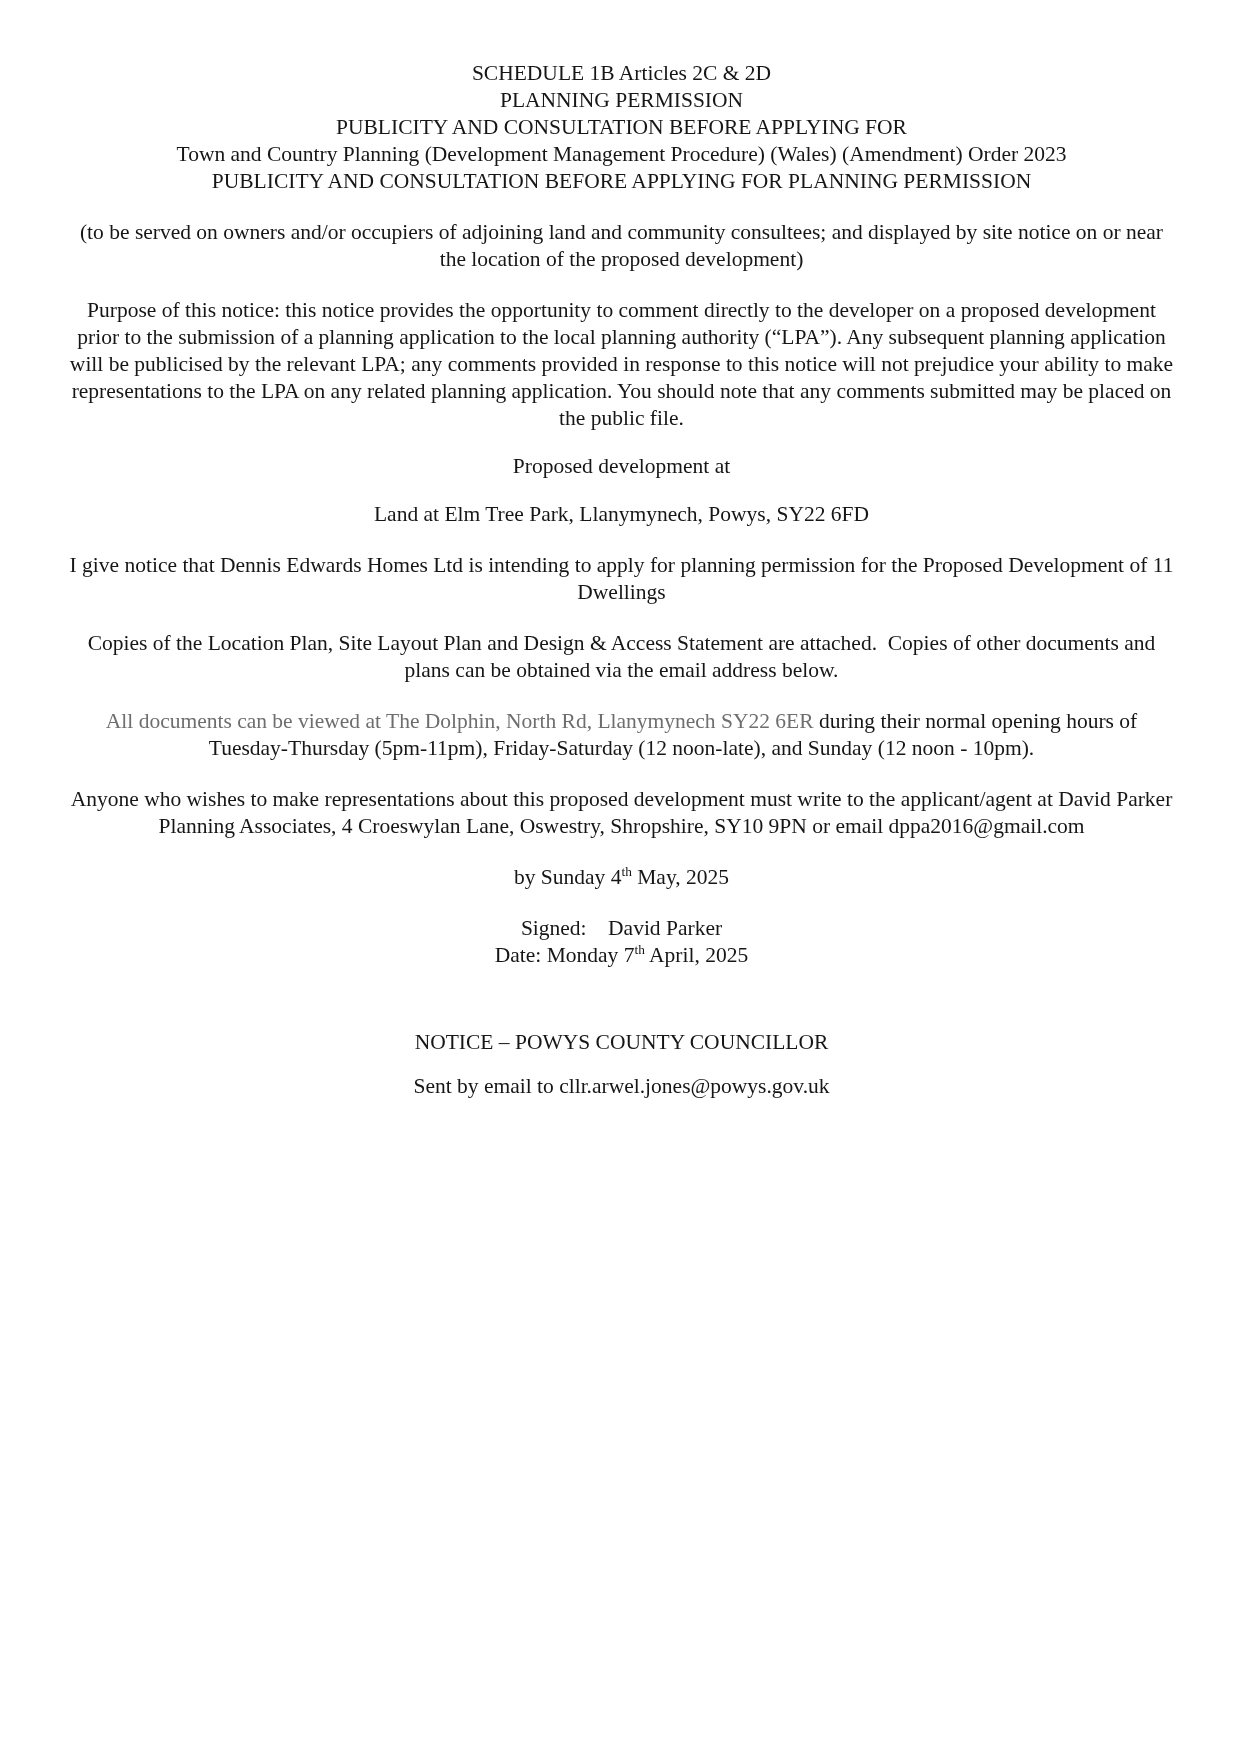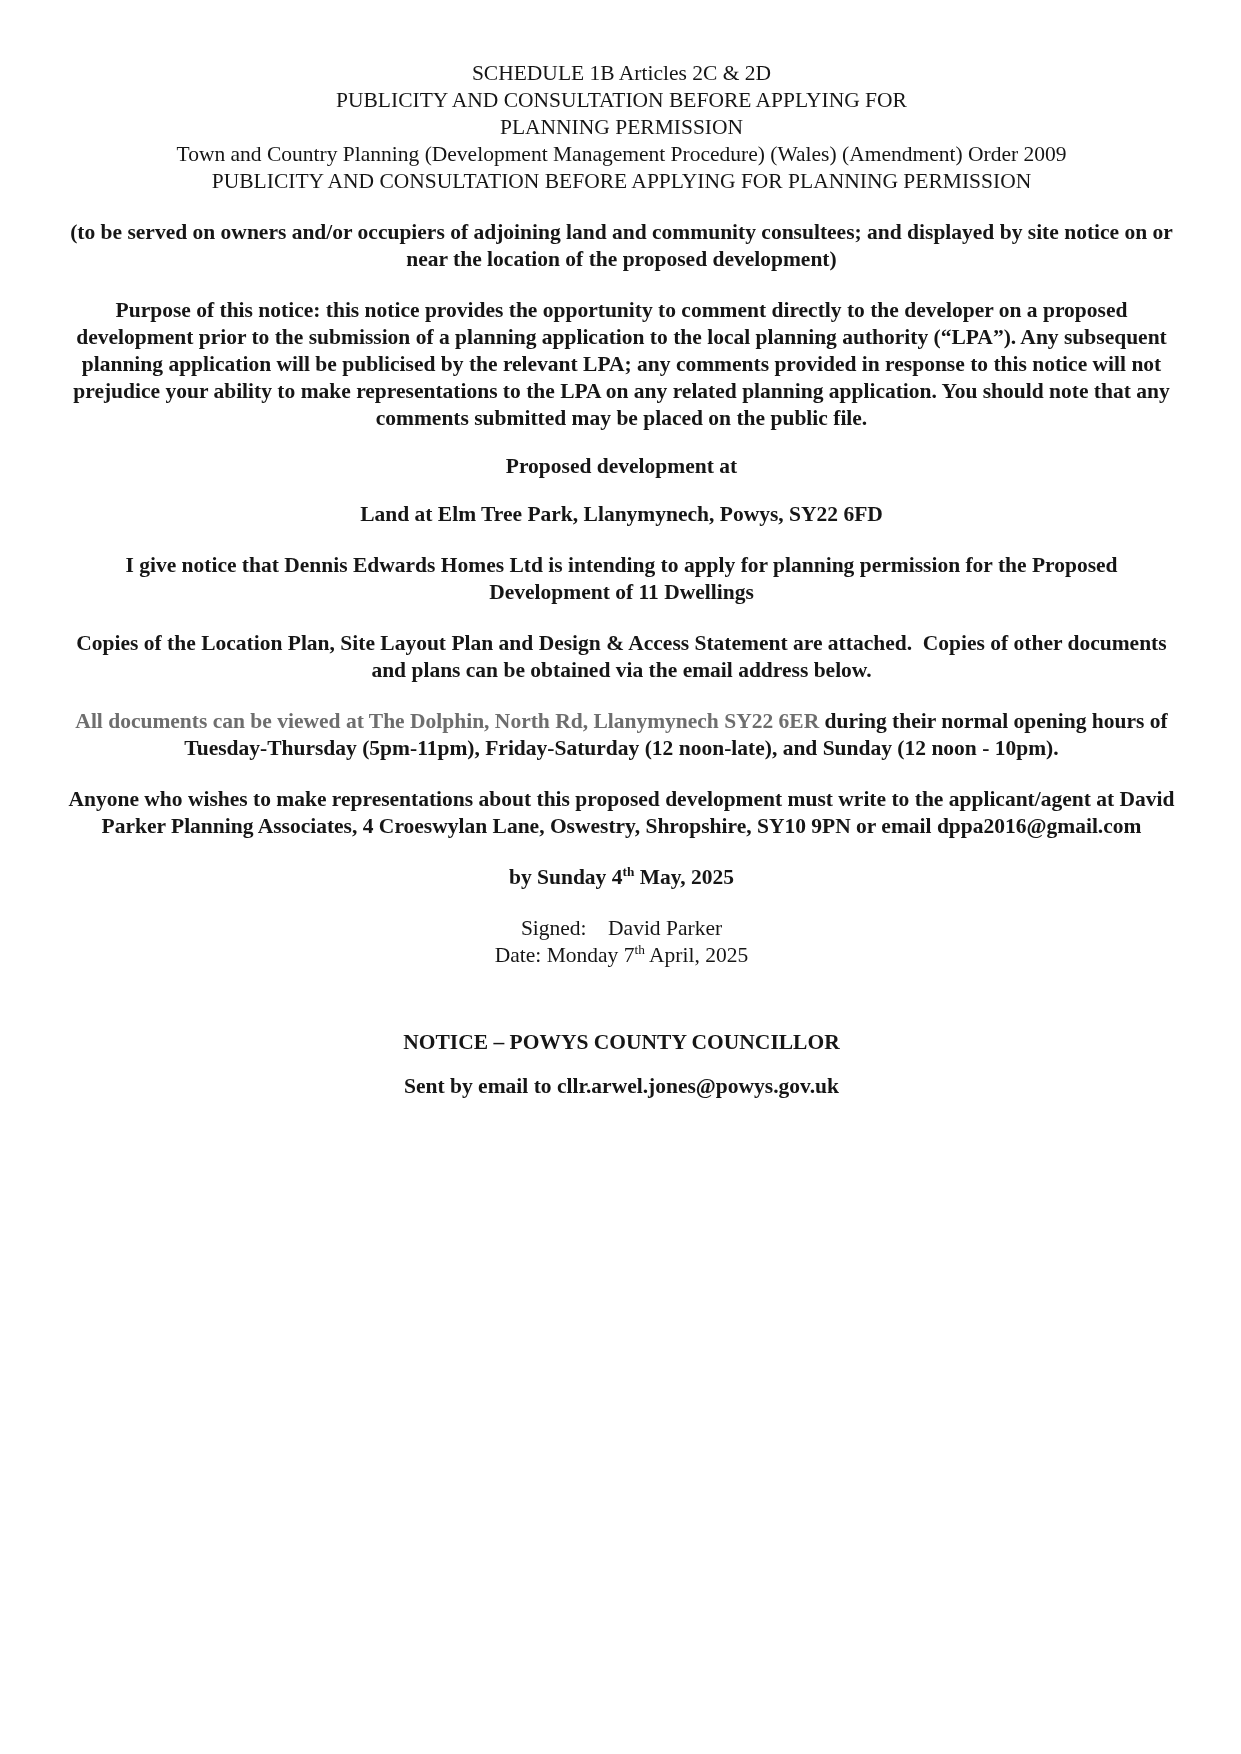--- a/index.html
+++ b/index.html
@@ -17,21 +17,21 @@
     font-family: "Liberation Serif", "DejaVu Serif", serif;
     font-size: 21.5px;
     line-height: 27px;
     overflow: hidden;
   }
   .content {
     padding: 60px 64px 0 66px;
   }
   .center { text-align: center; }
   .left   { text-align: center; }
-  p { margin: 0; font-weight: bold; }
+  p { margin: 0; }
   .para { margin-top: 21px; }
   .para-lg { margin-top: 24px; }
   .prewrap { white-space: pre-wrap; text-align: center; }
   .muted { color: #6e6e6e; }
   sup {
     font-size: 0.62em;
     line-height: 0;
     vertical-align: super;
     margin-top: 21px;
   }
@@ -39,23 +39,23 @@
   .footer-line2 { margin-top: 17px; }
 </style>
 </head>
 <body>
 
 <div class="page">
   <div class="content">
 
     <div class="center">
       <div>SCHEDULE 1B Articles 2C &amp; 2D</div>
+      <div>PLANNING PERMISSION</div>
       <div>PUBLICITY AND CONSULTATION BEFORE APPLYING FOR</div>
-      <div>PLANNING PERMISSION</div>
-      <div>Town and Country Planning (Development Management Procedure) (Wales) (Amendment) Order 2009</div>
+      <div>Town and Country Planning (Development Management Procedure) (Wales) (Amendment) Order 2023</div>
       <div>PUBLICITY AND CONSULTATION BEFORE APPLYING FOR PLANNING PERMISSION</div>
     </div>
 
     <p class="center para-lg">(to be served on owners and/or occupiers of adjoining land and community consultees; and displayed by site notice on or near the location of the proposed development)</p>
 
     <p class="center para-lg">Purpose of this notice: this notice provides the opportunity to comment directly to the developer on a proposed development prior to the submission of a planning application to the local planning authority (“LPA”). Any subsequent planning application will be publicised by the relevant LPA; any comments provided in response to this notice will not prejudice your ability to make representations to the LPA on any related planning application. You should note that any comments submitted may be placed on the public file.</p>
 
     <p class="center para">Proposed development at</p>
 
     <p class="center para">Land at Elm Tree Park, Llanymynech, Powys, SY22 6FD</p>

